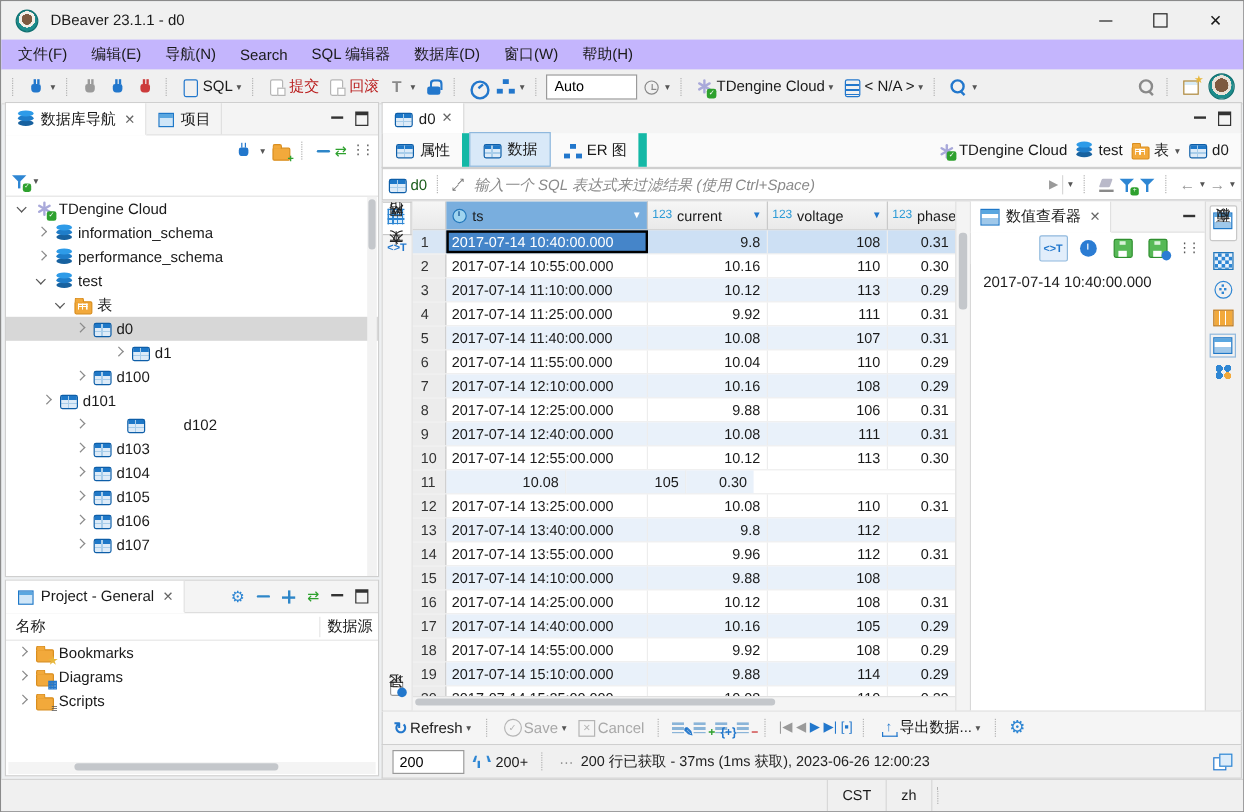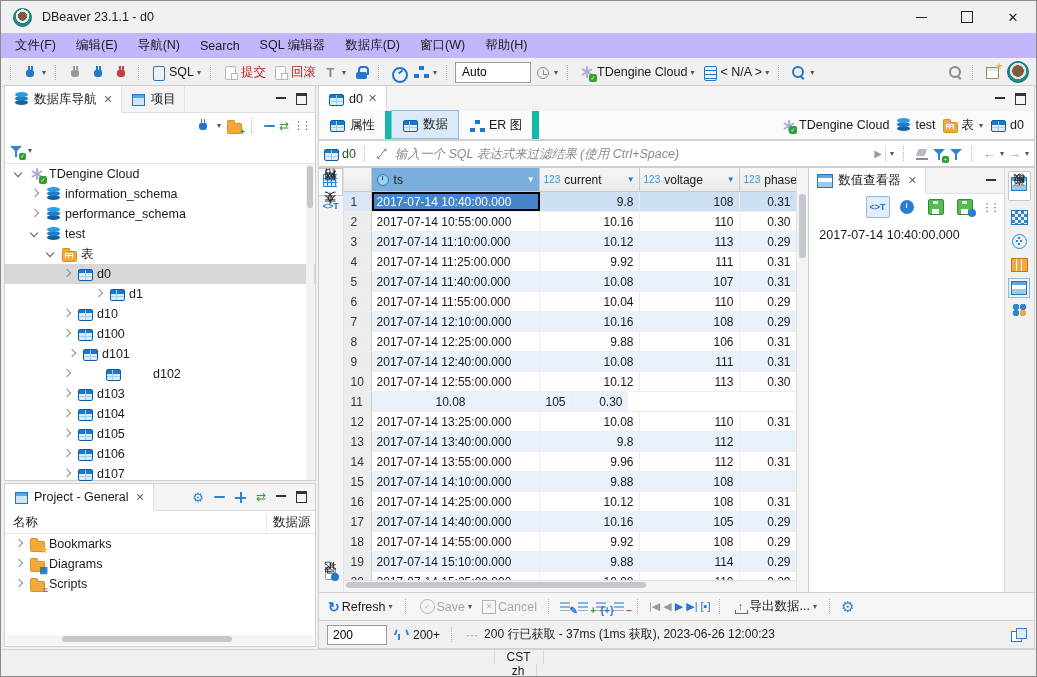--- a/index.html
+++ b/index.html
@@ -225,21 +225,21 @@
   .statrow{position:absolute;left:317px;top:620px;width:717px;height:28px;background:#f0f0f0;border:1px solid #cfcfcf;border-top:none;display:flex;align-items:center;box-sizing:border-box;padding:0 8px;gap:6px;}
   .statrow input{width:48px;height:18px;border:1px solid #9a9a9a;font-size:12px;padding:0 5px;font-family:"Liberation Sans",sans-serif;}
   .i-fetch{position:relative;width:14px;height:14px;}
   .i-fetch::before{content:'';position:absolute;left:2px;top:1px;width:9px;height:6px;border-left:2px solid #2e86d3;border-right:2px solid #2e86d3;transform:perspective(10px) rotateX(30deg);}
   .i-fetch::after{content:'';position:absolute;left:5px;top:6px;width:2px;height:6px;background:#2e86d3;}
   .stat-msg{font-size:12px;color:#222;}
   .i-copycells{position:relative;width:15px;height:14px;margin-left:auto;}
   .i-copycells::before{content:'';position:absolute;left:0;top:3px;width:9px;height:9px;border:1.5px solid #2277cc;background:#fff;}
   .i-copycells::after{content:'';position:absolute;left:5px;top:0;width:9px;height:9px;border:1.5px solid #2e86d3;background:#dcecfa;}
   
-  .statusbar{position:absolute;left:0;bottom:0;width:100%;height:27px;background:#f0f0f0;border-top:1px solid #d4d4d4;display:flex;align-items:center;font-size:12px;box-sizing:border-box;flex-direction:column;}
+  .statusbar{position:absolute;left:0;bottom:0;width:100%;height:27px;background:#f0f0f0;border-top:1px solid #d4d4d4;display:flex;align-items:center;font-size:12px;box-sizing:border-box;}
   .sb-item{padding:0 12px;height:100%;display:flex;align-items:center;border-left:1px solid #d8d8d8;border-right:1px solid #d8d8d8;}
   .sb-grip{width:4px;height:14px;border-left:1px dotted #b3b3b3;margin-left:4px;}
   
   #nav-panel{left:3px;top:84px;width:312px;height:396px;}
   #proj-panel{left:3px;top:482px;width:312px;height:164px;}
   .lefthsb{position:absolute;left:6px;top:634px;width:306px;height:10px;background:#f4f4f4;}
   .lefthsb .hthumb{left:55px;width:170px;}
 </style>
 </head>
 <body>
@@ -431,28 +431,23 @@
           <span>d0</span>
         </div>
         <div class="trow" style="padding-left: 86px;">
           <span class="chev col"></span>
           <span class="tico i-table"></span>
           <span>d1</span>
         </div>
         <div class="trow" style="padding-left: 54px;">
           <span class="chev col"></span>
           <span class="tico i-table"></span>
-          <span>d10</span>
-        </div>
-        <div class="trow" style="padding-left: 54px;">
-          <span class="chev col"></span>
-          <span class="tico i-table"></span>
           <span>d100</span>
         </div>
-        <div class="trow" style="padding-left: 59px;">
+        <div class="trow" style="padding-left: 26px;">
           <span class="chev col"></span>
           <span class="tico i-table"></span>
           <span>d101</span>
         </div>
         <div class="trow" style="padding-left: 54px; gap: 32px;">
           <span class="chev col"></span>
           <span class="tico i-table"></span>
           <span>d102</span>
         </div>
         <div class="trow" style="padding-left: 54px;">

